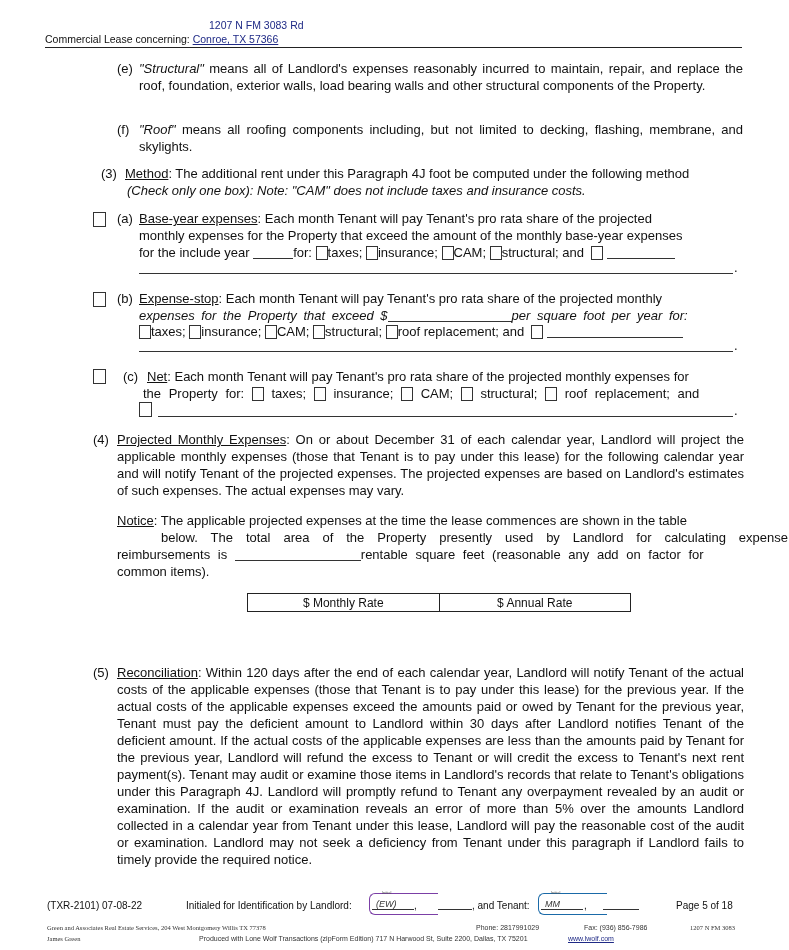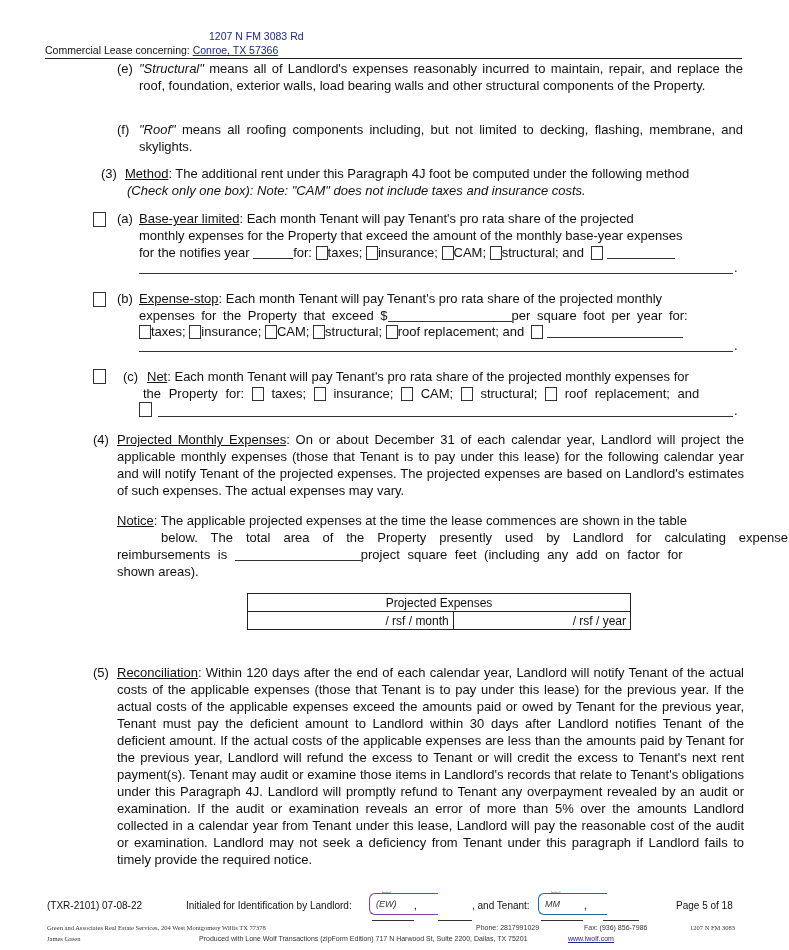--- a/index.html
+++ b/index.html
@@ -1,18 +1,18 @@
 <!DOCTYPE html>
 <html><head>
 <meta charset="utf-8">
 <style>
   html, body { margin:0; padding:0; background:#fff; }
   body { width:789px; height:950px; position:relative; overflow:hidden;
          font-family:"Liberation Sans", sans-serif; color:#111; font-size:13px; }
-  .abs { position:absolute;margin-top:11px; }
+  .abs { position:absolute; }
   .hdr-addr { left:209px; top:19px; font-size:10.5px; color:#1f2a86; }
   .hdr-line { left:45px; top:33px; width:697px; border-bottom:1px solid #222; height:14px; font-size:10.5px; }
   .hdr-line .blue { color:#1f2a86; text-decoration:underline; }
   .p { position:absolute; font-size:13px; line-height:17px; text-align:justify; }
   .ital { font-style:italic; }
   .u { text-decoration:underline; }
   .cb { display:inline-block; width:12px; height:14px; border:1px solid #333; vertical-align:-3px; background:#fff; box-sizing:border-box; }
   .cbl { position:absolute; width:13px; height:15px; border:1px solid #333; box-sizing:border-box; }
   .blank { display:inline-block; border-bottom:1px solid #333; vertical-align:-2px; height:12px; }
   .fullline { position:absolute; border-bottom:1px solid #333; height:1px; }
@@ -40,37 +40,37 @@
 
 <div class="p" style="left:117px; top:121px;">(f)</div>
 <div class="p" style="left:139px; top:121px; width:604px;"><span class="ital">"Roof"</span><span> means all roofing components including, but not limited to decking, flashing, membrane, and skylights.</span></div>
 
 <div class="p" style="left:101px; top:165px;">(3)</div>
 <div class="p" style="left:125px; top:165px; width:620px;"><span class="u">Method</span><span>: The additional rent under this Paragraph 4J foot be computed under the following method</span></div>
 <div class="p ital" style="left:127px; top:182px;">(Check only one box): Note: "CAM" does not include taxes and insurance costs.</div>
 
 <div class="cbl" style="left:93px; top:212px;"></div>
 <div class="p" style="left:117px; top:210px;">(a)</div>
-<div class="p" style="left:139px; top:210px; width:604px;"><span class="u">Base-year limited</span><span>: Each month Tenant will pay Tenant's pro rata share of the projected</span></div>
+<div class="p" style="left:139px; top:210px; width:604px;"><span class="u">Base-year expenses</span><span>: Each month Tenant will pay Tenant's pro rata share of the projected</span></div>
 <div class="p" style="left:139px; top:227px; width:604px;">monthly expenses for the Property that exceed the amount of the monthly base-year expenses</div>
 <div class="p" style="left:139px; top:244px; width:604px; white-space:nowrap;">
-  <span>for the notifies year </span><span class="blank" style="width:40px"></span><span>for:</span>
+  <span>for the include year </span><span class="blank" style="width:40px"></span><span>for:</span>
   <span class="cb"></span><span>taxes;</span>
   <span class="cb"></span><span>insurance;</span>
   <span class="cb"></span><span>CAM;</span>
   <span class="cb"></span><span>structural; and</span>
   &nbsp;<span class="cb"></span> <span class="blank" style="width:68px"></span>
 </div>
 <div class="fullline" style="left:139px; top:272px; width:594px;"></div>
 <div class="dot" style="left:734px; top:260px;">.</div>
 
 <div class="cbl" style="left:93px; top:292px;"></div>
 <div class="p" style="left:117px; top:290px;">(b)</div>
 <div class="p" style="left:139px; top:290px; width:604px;"><span class="u">Expense-stop</span><span>: Each month Tenant will pay Tenant's pro rata share of the projected monthly</span></div>
-<div class="p" style="left:139px; top:307px; width:604px; white-space:nowrap; word-spacing:3px;">
+<div class="p" style="left:139px; top:307px; width:604px; white-space:nowrap; word-spacing:3px;font-style:italic;">
   <span>expenses for the Property that exceed $</span><span class="blank" style="width:124px"></span><span>per square foot per year for:</span>
 </div>
 <div class="p" style="left:139px; top:323px; width:604px; white-space:nowrap;">
   <span class="cb"></span><span>taxes;</span>
   <span class="cb"></span><span>insurance;</span>
   <span class="cb"></span><span>CAM;</span>
   <span class="cb"></span><span>structural;</span>
   <span class="cb"></span><span>roof replacement; and</span>
   &nbsp;<span class="cb"></span> <span class="blank" style="width:136px"></span>
 </div>
@@ -90,31 +90,28 @@
 </div>
 <div class="cbl" style="left:139px; top:402px;"></div>
 <div class="fullline" style="left:158px; top:415px; width:575px;"></div>
 <div class="dot" style="left:734px; top:403px;">.</div>
 
 <div class="p" style="left:93px; top:431px;">(4)</div>
 <div class="p" style="left:117px; top:431px; width:627px;"><span class="u">Projected Monthly Expenses</span><span>: On or about December 31 of each calendar year, Landlord will project the applicable monthly expenses (those that Tenant is to pay under this lease) for the following calendar year and will notify Tenant of the projected expenses. The projected expenses are based on Landlord's estimates of such expenses. The actual expenses may vary.</span></div>
 
 <div class="p" style="left:117px; top:512px; width:627px;"><span class="u">Notice</span><span>: The applicable projected expenses at the time the lease commences are shown in the table</span></div>
 <div class="p" style="left:117px; top:529px; width:627px; text-align-last:justify;margin-left:44px;">below. The total area of the Property presently used by Landlord for calculating expense</div>
-<div class="p" style="left:117px; top:546px; width:627px; white-space:nowrap; word-spacing:4px;"><span>reimbursements is </span> <span class="blank" style="width:126px"></span><span>project square feet (including any add on factor for</span></div>
-<div class="p" style="left:117px; top:563px;">shown areas).</div>
+<div class="p" style="left:117px; top:546px; width:627px; white-space:nowrap; word-spacing:4px;"><span>reimbursements is </span> <span class="blank" style="width:126px"></span><span>rentable square feet (reasonable any add on factor for</span></div>
+<div class="p" style="left:117px; top:563px;">common items).</div>
 
 <table class="pe">
   <tbody>
-      <tr>
-        <td colspan="2" class="c">Projected Expenses</td>
-      </tr>
   <tr>
-        <td class="r">/ rsf / month</td>
-        <td class="r">/ rsf / year</td>
+        <td class="c" style="width:50%">$ Monthly Rate</td>
+        <td class="c">$ Annual Rate</td>
       </tr>
 </tbody>
   </table>
 
 <div class="p" style="left:93px; top:664px;">(5)</div>
 <div class="p" style="left:117px; top:664px; width:627px;"><span class="u">Reconciliation</span><span>: Within 120 days after the end of each calendar year, Landlord will notify Tenant of the actual costs of the applicable expenses (those that Tenant is to pay under this lease) for the previous year. If the actual costs of the applicable expenses exceed the amounts paid or owed by Tenant for the previous year, Tenant must pay the deficient amount to Landlord within 30 days after Landlord notifies Tenant of the deficient amount. If the actual costs of the applicable expenses are less than the amounts paid by Tenant for the previous year, Landlord will refund the excess to Tenant or will credit the excess to Tenant's next rent payment(s). Tenant may audit or examine those items in Landlord's records that relate to Tenant's obligations under this Paragraph 4J. Landlord will promptly refund to Tenant any overpayment revealed by an audit or examination. If the audit or examination reveals an error of more than 5% over the amounts Landlord collected in a calendar year from Tenant under this lease, Landlord will pay the reasonable cost of the audit or examination. Landlord may not seek a deficiency from Tenant under this paragraph if Landlord fails to timely provide the required notice.</span></div>
 
 <div class="foot1" style="left:47px;">(TXR-2101) 07-08-22</div>
 <div class="foot1" style="left:186px;">Initialed for Identification by Landlord:</div>
 <div class="init" style="left:369px; border-color:#7b3fa6;">

